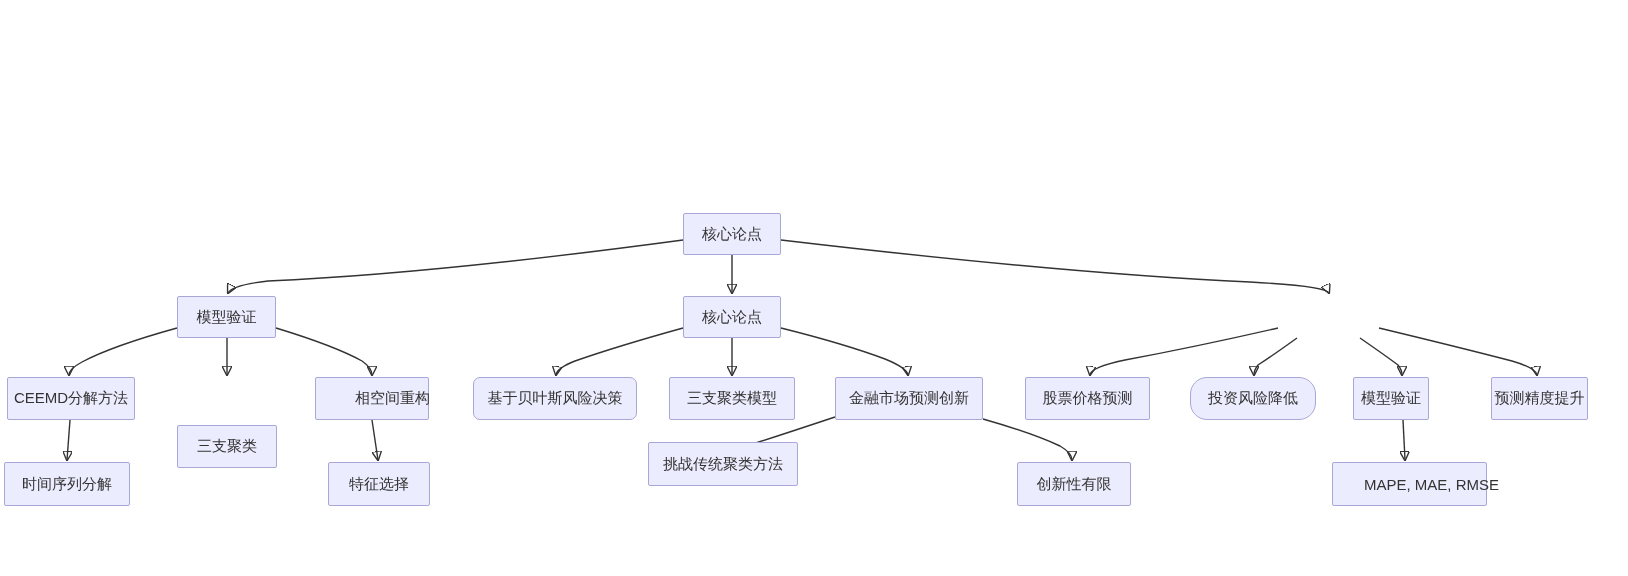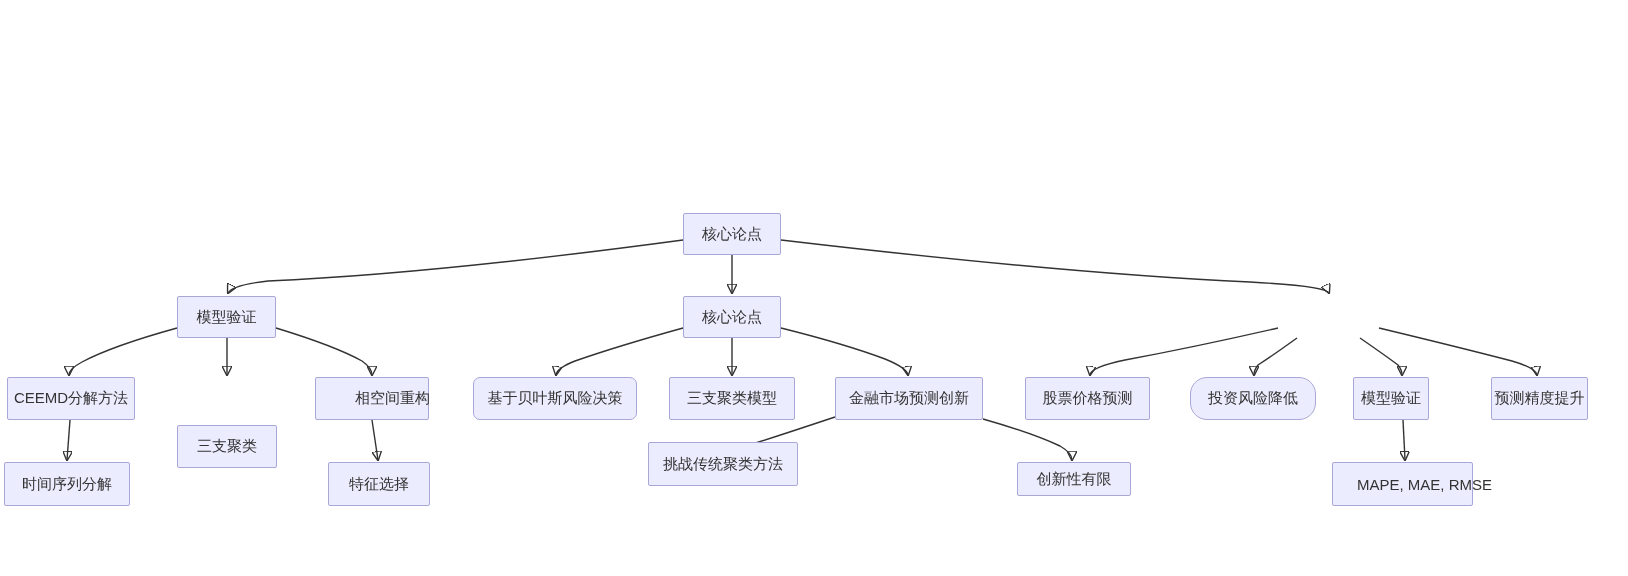--- a/index.html
+++ b/index.html
@@ -42,22 +42,22 @@
   .n-bayes       {left:473px; top:377px; width:164px; height:43px;border-radius:7px;}
   .n-twcmodel    {left:669px; top:377px; width:126px; height:43px;}
   .n-finmarket   {left:835px; top:377px; width:148px; height:43px;text-align:center;}
   .n-stock       {left:1025px;top:377px; width:125px; height:43px;}
   .n-invest      {left:1190px;top:377px; width:126px; height:43px;border-radius:17px;}
   .n-modelval    {left:1353px;top:377px; width:76px; height:43px;}
   .n-accuracy    {left:1491px;top:377px; width:97px;  height:43px;}
   .n-tsdecomp    {left:4px;   top:462px; width:126px; height:44px;}
   .n-feature     {left:328px; top:462px; width:102px; height:44px;}
   .n-challenge   {left:648px; top:442px; width:150px; height:44px;}
-  .n-limited     {left:1017px;top:462px; width:114px; height:34px;}
-  .n-metrics     {left:1332px;top:462px; width:141px; height:44px;padding-left:44px;}
+  .n-limited     {left:1017px;top:462px; width:114px; height:44px;}
+  .n-metrics     {left:1332px;top:462px; width:155px; height:44px;padding-left:44px;}
 </style>
 </head>
 <body>
 
 <div class="canvas">
 
   <svg class="edges" viewBox="0 0 1628 576" xmlns="http://www.w3.org/2000/svg">
     <defs>
       <marker id="arrow" viewBox="0 0 10 10" refX="9" refY="5" markerWidth="7" markerHeight="7" orient="auto-start-reverse">
         <path d="M0,0 L10,5 L0,10 z" fill="#333333" stroke="none"></path>

